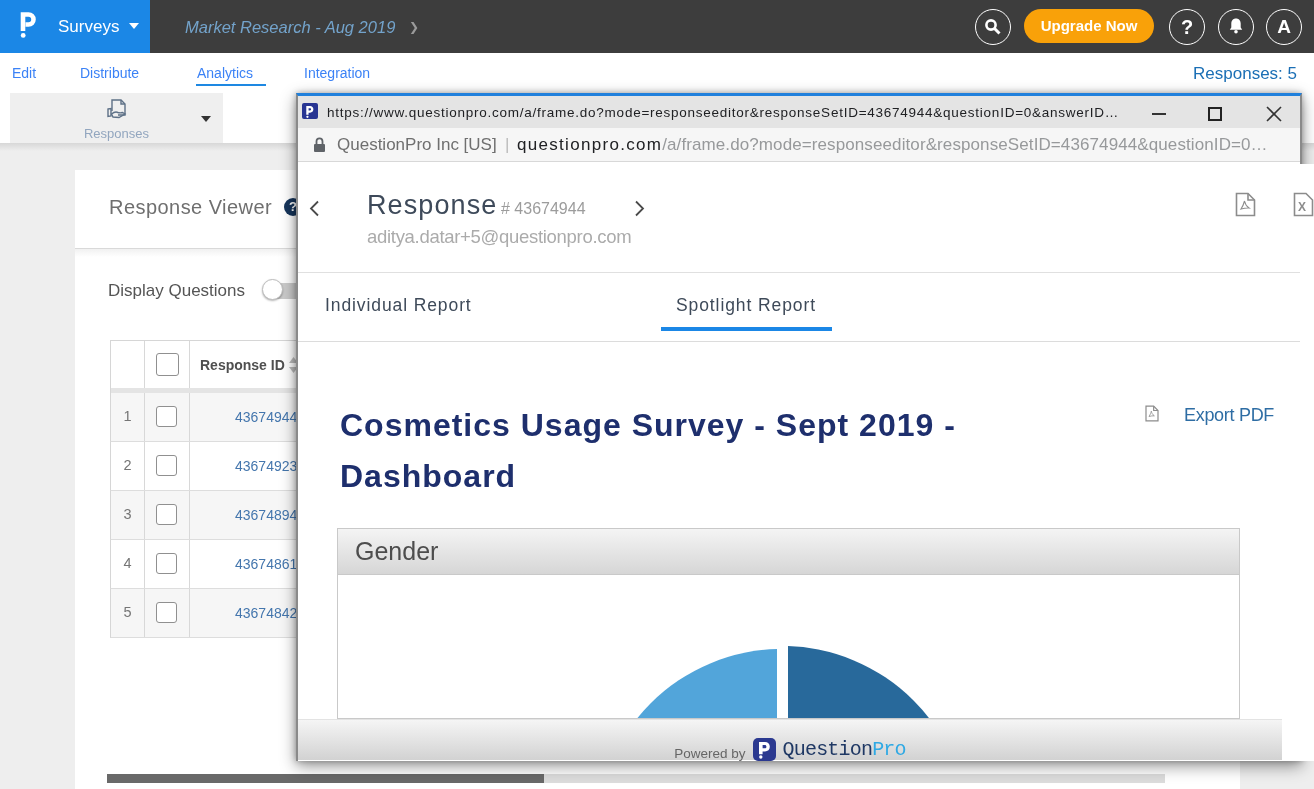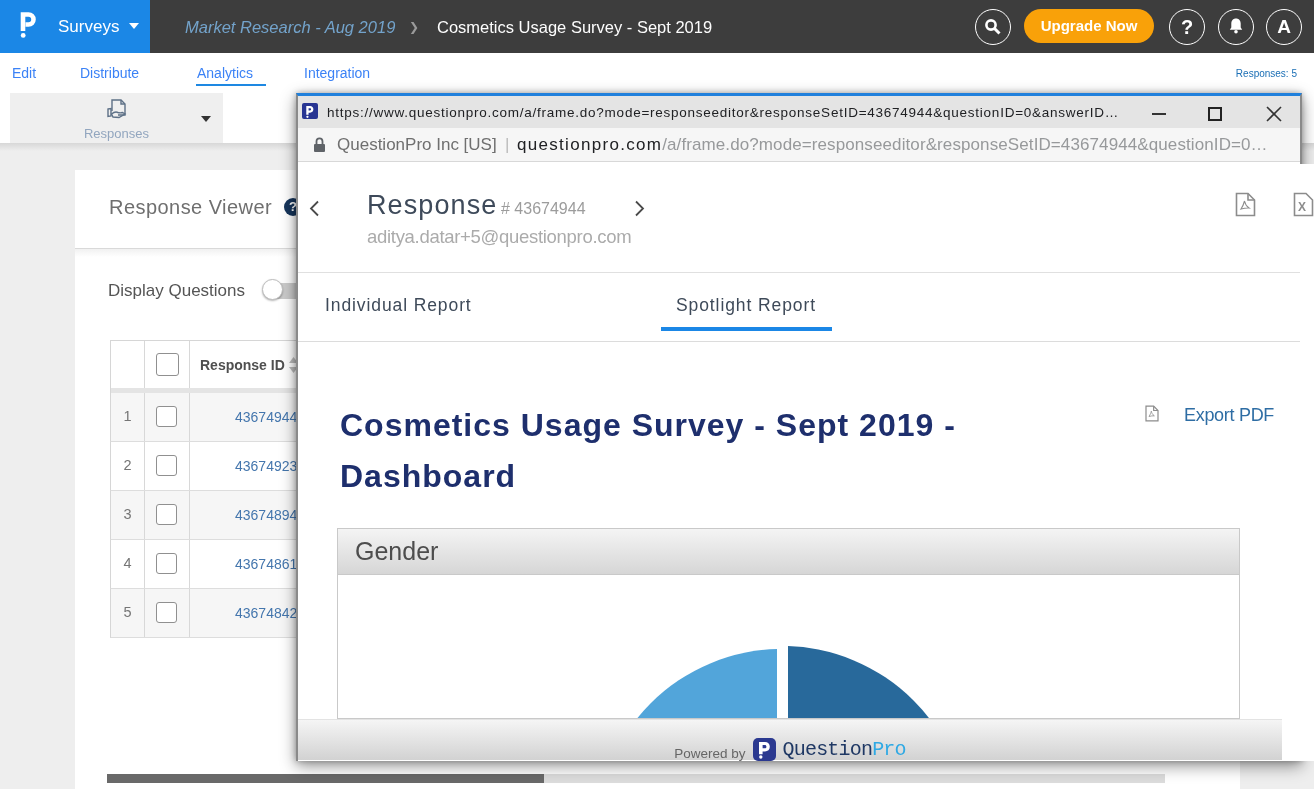--- a/index.html
+++ b/index.html
@@ -14,21 +14,21 @@
   #survcaret { left:129px; top:23px; width:0; height:0; border-left:5.5px solid transparent; border-right:5.5px solid transparent; border-top:6px solid #fff; }
   #crumb1 { left:185px; top:0; height:53px; line-height:54px; color:#73A3CB; font-size:16.5px;font-style:italic; }
   #crumbsep { left:409px; top:0; height:53px; line-height:54px; color:#9a9a9a; font-size:12px; }
   #crumb2 { left:437px; top:0; height:53px; line-height:54px; color:#fdfdfd; font-size:16.5px; }
   .circbtn { top:9px; width:36px; height:36px; border:1.5px solid #fff; border-radius:50%; color:#fff; text-align:center; }
   #upgrade { left:1024px; top:9px; width:130px; height:34px; background:#F9A109; border-radius:17px; color:#fff; font-size:15px; font-weight:bold; text-align:center; line-height:34px; }
 
   
   #nav { left:0; top:53px; width:1314px; height:40px; background:#fff; }
   .navitem { position:absolute; top:0; height:40px; line-height:40px; font-size:14px; color:#3b82f6; }
-  #resp5 { position:absolute; top:0; right:17px; height:40px; line-height:42px; font-size:10px; color:#1B6FB5; }
+  #resp5 { position:absolute; top:0; right:17px; height:40px; line-height:42px; font-size:17px; color:#1B6FB5; }
 
   
   #toolbar { left:0; top:93px; width:1314px; height:50px; background:#fff; }
   #respbtn { position:absolute; left:10px; top:0; width:213px; height:50px; background:#EFEFEF; }
   #toolshadow { left:0; top:143px; width:1314px; height:8px; background:linear-gradient(180deg, #D7D7D7, #EEEEEE); }
 
   
   #card { left:75px; top:170px; width:1165px; height:619px; background:#fff; }
   #rvtitle { left:34px; top:26px; font-size:20px; letter-spacing:0.45px; color:#6F6F6F; }
   #rvbadge { left:209px; top:28px; width:18px; height:18px; border-radius:50%; background:#16355B; color:#fff; font-size:13px; font-weight:bold; text-align:center; line-height:18px; }
@@ -93,21 +93,20 @@
   <div class="abs" id="topbar"></div>
   <div class="abs" id="bluebox"></div>
   <svg class="abs" style="left:18px; top:11px;" width="20" height="28" viewBox="0 0 20 28">
     <path d="M5,20 V3.5 H10.5 A5,5 0 0 1 10.5,13.5 H7.6" fill="none" stroke="#fff" stroke-width="4.6"></path>
     <circle cx="5.2" cy="24.4" r="2.4" fill="#fff"></circle>
   </svg>
   <div class="abs" id="surveys">Surveys</div>
   <div class="abs" id="survcaret"></div>
   <div class="abs" id="crumb1">Market Research - Aug 2019</div>
   <div class="abs" id="crumbsep">❯</div>
-  <div class="abs" id="crumb2">Cosmetics Usage Survey - Sept 2019</div>
   <div class="abs circbtn" style="left:975px;">
     <svg width="18" height="18" viewBox="0 0 18 18" style="margin-top:8px;">
         <circle cx="7" cy="7" r="4.6" fill="none" stroke="#fff" stroke-width="2.6"></circle>
         <line x1="10.5" y1="10.5" x2="15.5" y2="15.5" stroke="#fff" stroke-width="3"></line>
       </svg>
   </div>
   <div class="abs" id="upgrade">Upgrade Now</div>
   <div class="abs circbtn" style="left:1169px; font-size:20px; font-weight:bold; line-height:34px;">?</div>
   <div class="abs circbtn" style="left:1218px;">
     <svg width="18" height="18" viewBox="0 0 18 18" style="margin-top:7px;">

